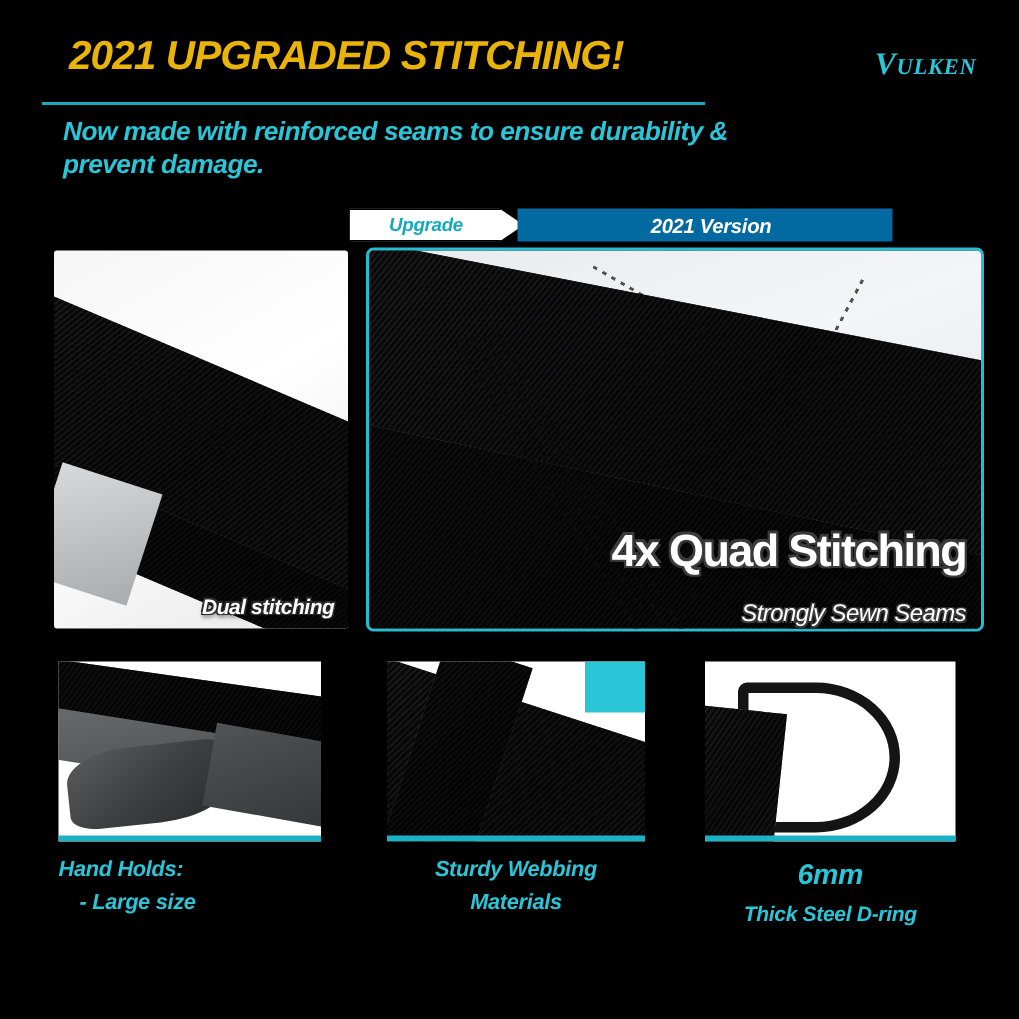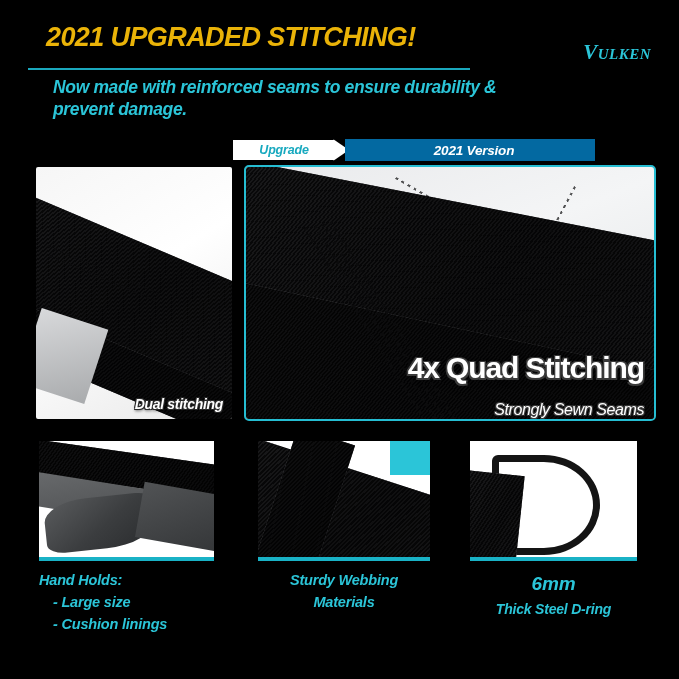--- a/index.html
+++ b/index.html
@@ -26,21 +26,21 @@
     font-size: 27px;
     font-weight: bold;
     font-style: italic;
     letter-spacing: -0.6px;
     color: #eab308;
     white-space: nowrap;
   }
   .brand-logo {
     position: absolute;
     right: 28px;
-    top: 40px;
+    top: 30px;
     font-family: "Liberation Serif", serif;
     font-size: 21px;
     font-weight: bold;
     font-style: italic;
     letter-spacing: 0.5px;
     color: #2bc5d8;
     font-variant: small-caps;
   }
   .hdr-rule {
     position: absolute;
@@ -54,21 +54,20 @@
     position: absolute;
     left: 42px;
     top: 76px;
     width: 470px;
     font-size: 17.5px;
     font-weight: bold;
     font-style: italic;
     line-height: 1.28;
     letter-spacing: -0.35px;
     color: #2bc5d8;
-    margin-left: 11px;
   }
 
   
   .cmp-bar {
     position: absolute;
     left: 27px;
     top: 139px;
     width: 625px;
     height: 22px;
   }
@@ -314,21 +313,20 @@
     <div class="feat-img">
       <div class="strap-edge" style="left:-20px; top:-4px; width:250px; height:34px; transform:rotate(8deg); transform-origin:left top;"></div>
       <div style="position:absolute; left:-20px; top:28px; width:250px; height:34px; background:linear-gradient(160deg,#6a6c6e,#3c3e40); transform:rotate(9deg); transform-origin:left top;"></div>
       <div class="cushion" style="left:6px; top:56px; width:108px; height:52px; transform:rotate(-6deg);"></div>
       <div style="position:absolute; left:100px; top:50px; width:110px; height:56px; background:linear-gradient(150deg,#515355,#303234); transform:rotate(10deg);"></div>
       <div class="feat-underline"></div>
     </div>
     <div class="feat-caption">
       <div>Hand Holds:</div>
       <div class="bullet-line">- Large size</div>
-      <div class="bullet-line">- Cushion linings</div>
     </div>
   </div>
 
   <div class="feat" id="feat-2">
     <div class="feat-img">
       <div class="strap" style="left:-18px; top:-8px; width:230px; height:150px; transform:rotate(18deg); transform-origin:left top;"></div>
       <div class="strap-edge" style="left:40px; top:-14px; width:60px; height:150px; transform:rotate(18deg); transform-origin:left top;"></div>
       <div style="position:absolute; right:0; top:0; width:40px; height:34px; background:#2bc5d8;"></div>
       <div class="feat-underline"></div>
     </div>

